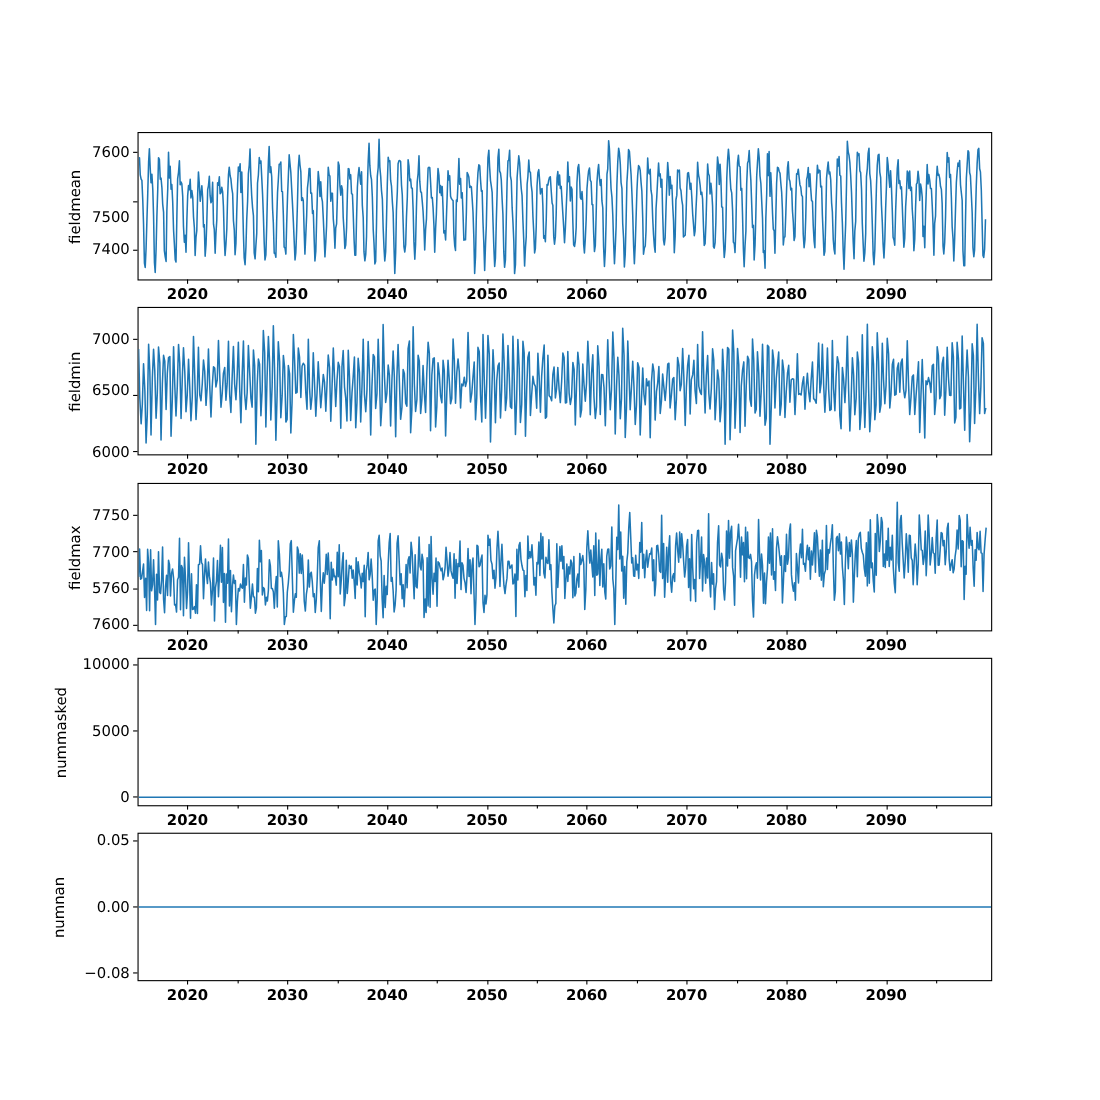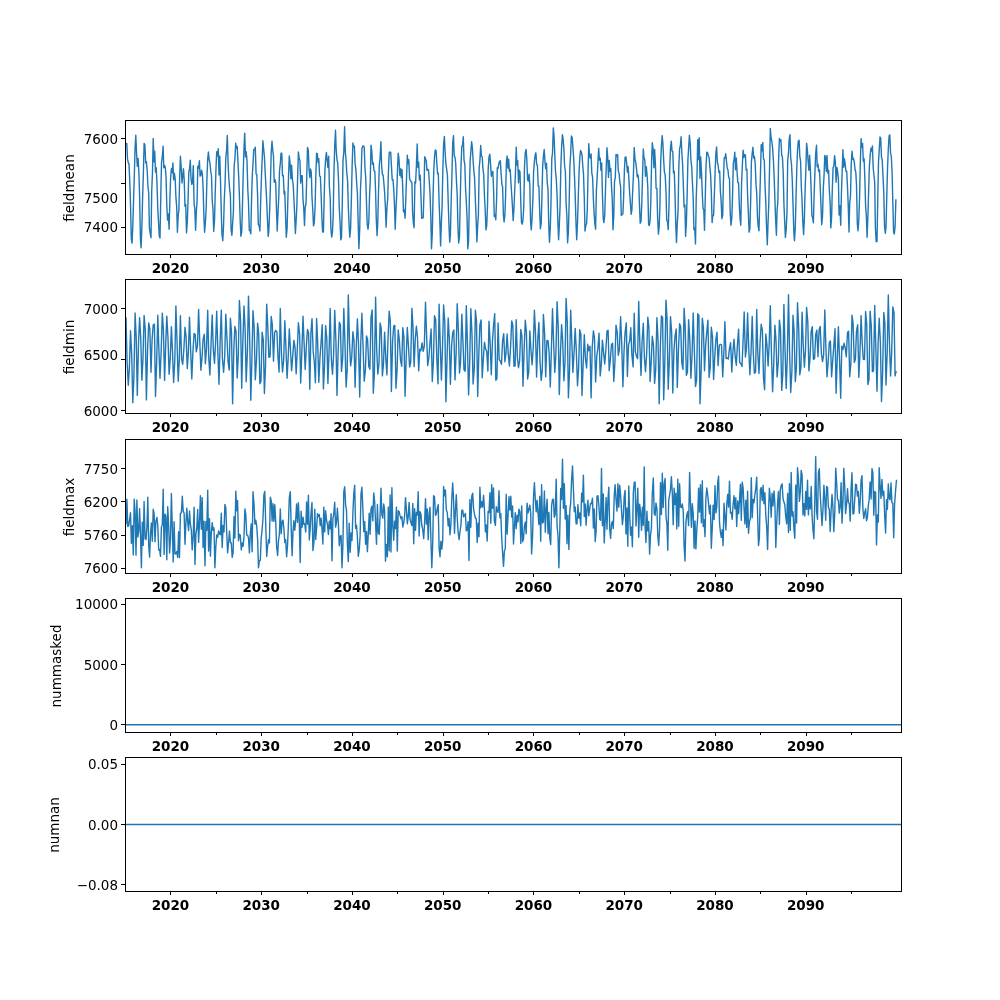--- a/index.html
+++ b/index.html
@@ -100,21 +100,21 @@
   <div class="axes" style="top:439px;">
     <span class="ylabel" style="left:-57px;">fieldmax</span>
     <svg class="plot-svg" width="775" height="133" viewBox="0 0 775 133">
         <polyline points="0.0,84.6 0.9,59.2 1.8,86.6 2.7,85.8 3.6,79.6 4.5,72.8 5.4,103.2 6.4,85.8 7.3,114.9 8.2,59.3 9.1,71.6 10.0,115.3 10.9,59.9 11.8,97.1 12.7,91.5 13.6,68.8 14.5,94.8 15.4,127.7 16.3,82.1 17.2,105.4 18.1,61.5 19.1,98.7 20.0,99.6 20.9,87.7 21.8,57.2 22.7,104.7 23.6,117.1 24.5,93.2 25.4,83.0 26.3,101.3 27.2,69.3 28.1,73.4 29.0,101.8 29.9,81.3 30.9,77.3 31.8,85.8 32.7,110.0 33.6,109.5 34.5,116.4 35.4,87.0 36.3,84.8 37.2,49.3 38.1,114.4 39.0,74.1 39.9,76.5 40.8,119.8 41.7,66.7 42.7,87.2 43.6,113.1 44.5,98.2 45.4,53.4 46.3,87.0 47.2,122.0 48.1,81.7 49.0,114.0 49.9,113.7 50.8,111.5 51.7,117.4 52.6,91.7 53.5,117.6 54.4,73.4 55.4,72.9 56.3,56.2 57.2,71.4 58.1,73.0 59.0,104.2 59.9,83.3 60.8,68.1 61.7,82.0 62.6,90.5 63.5,71.0 64.4,84.0 65.3,89.8 66.2,109.9 67.2,95.7 68.1,67.2 69.0,124.5 69.9,94.3 70.8,88.2 71.7,69.5 72.6,102.4 73.5,82.7 74.4,55.6 75.3,89.2 76.2,57.8 77.1,107.6 78.0,81.3 79.0,125.7 79.9,81.8 80.8,90.2 81.7,50.1 82.6,111.0 83.5,78.6 84.4,116.1 85.3,92.7 86.2,82.8 87.1,90.4 88.0,87.8 88.9,127.7 89.8,107.2 90.7,95.0 91.7,97.3 92.6,91.0 93.5,93.7 94.4,94.7 95.3,73.2 96.2,107.5 97.1,85.4 98.0,91.9 98.9,64.5 99.8,67.7 100.7,92.3 101.6,112.9 102.5,103.5 103.5,91.0 104.4,102.5 105.3,102.9 106.2,117.4 107.1,112.6 108.0,76.8 108.9,98.0 109.8,51.1 110.7,70.7 111.6,60.5 112.5,100.8 113.4,94.2 114.3,95.2 115.3,110.0 116.2,102.9 117.1,106.3 118.0,96.6 118.9,68.9 119.8,74.5 120.7,95.0 121.6,95.1 122.5,97.9 123.4,112.9 124.3,93.6 125.2,84.0 126.1,111.8 127.0,51.7 128.0,63.7 128.9,84.1 129.8,80.2 130.7,85.8 131.6,98.9 132.5,127.7 133.4,120.9 134.3,120.4 135.2,98.2 136.1,90.1 137.0,78.2 137.9,54.6 138.8,51.5 139.8,86.6 140.7,116.5 141.6,106.3 142.5,99.8 143.4,102.9 144.3,57.2 145.2,60.5 146.1,81.0 147.0,63.5 147.9,81.4 148.8,64.6 149.7,81.4 150.6,106.6 151.6,115.5 152.5,100.4 153.4,94.2 154.3,69.0 155.2,93.7 156.1,81.8 157.0,80.2 157.9,88.8 158.8,102.5 159.7,99.7 160.6,116.8 161.5,105.7 162.4,85.2 163.3,57.8 164.3,51.7 165.2,88.1 166.1,115.8 167.0,91.4 167.9,80.8 168.8,90.2 169.7,80.3 170.6,63.9 171.5,82.2 172.4,62.8 173.3,81.4 174.2,122.5 175.1,71.2 176.1,87.3 177.0,77.2 177.9,84.4 178.8,83.9 179.7,92.0 180.6,62.0 181.5,84.3 182.4,55.3 183.3,100.0 184.2,88.2 185.1,72.2 186.0,62.5 186.9,110.6 187.9,102.5 188.8,69.3 189.7,99.5 190.6,88.1 191.5,73.8 192.4,76.6 193.3,74.5 194.2,85.6 195.1,78.2 196.0,88.8 196.9,104.1 197.8,67.1 198.7,91.9 199.6,70.7 200.6,80.4 201.5,84.7 202.4,94.5 203.3,81.1 204.2,88.7 205.1,73.8 206.0,120.7 206.9,78.9 207.8,73.3 208.7,62.2 209.6,87.1 210.5,82.4 211.4,68.2 212.4,84.0 213.3,105.7 214.2,96.5 215.1,95.5 216.0,127.7 216.9,104.9 217.8,51.8 218.7,46.7 219.6,65.1 220.5,70.0 221.4,104.3 222.3,121.6 223.2,83.3 224.2,112.2 225.1,92.9 226.0,100.5 226.9,72.4 227.8,53.5 228.7,45.1 229.6,88.4 230.5,85.1 231.4,97.0 232.3,116.3 233.2,110.1 234.1,96.3 235.0,54.0 235.9,47.1 236.9,70.0 237.8,91.6 238.7,81.5 239.6,104.2 240.5,91.5 241.4,111.6 242.3,93.8 243.2,73.3 244.1,94.3 245.0,69.2 245.9,66.2 246.8,80.9 247.7,52.9 248.7,62.1 249.6,84.0 250.5,104.2 251.4,64.4 252.3,93.2 253.2,94.4 254.1,75.1 255.0,48.2 255.9,74.9 256.8,78.1 257.7,63.9 258.6,69.6 259.5,121.3 260.5,104.5 261.4,116.7 262.3,67.0 263.2,110.8 264.1,55.0 265.0,112.1 265.9,47.7 266.8,85.8 267.7,100.2 268.6,81.2 269.5,88.6 270.4,67.3 271.3,111.1 272.2,70.8 273.2,71.8 274.1,75.9 275.0,78.9 275.9,76.4 276.8,87.0 277.7,83.2 278.6,76.3 279.5,57.6 280.4,69.2 281.3,83.8 282.2,76.9 283.1,62.4 284.0,79.0 285.0,83.1 285.9,85.6 286.8,63.5 287.7,103.8 288.6,68.6 289.5,90.4 290.4,72.4 291.3,75.0 292.2,51.8 293.1,96.0 294.0,71.6 294.9,73.9 295.8,85.5 296.8,89.9 297.7,98.6 298.6,82.9 299.5,58.7 300.4,84.1 301.3,68.9 302.2,99.8 303.1,74.4 304.0,67.2 304.9,99.0 305.8,127.7 306.7,103.6 307.6,55.7 308.5,56.7 309.5,75.3 310.4,73.9 311.3,68.3 312.2,64.6 313.1,107.8 314.0,116.7 314.9,101.1 315.8,109.1 316.7,100.5 317.6,46.5 318.5,55.7 319.4,50.0 320.3,69.4 321.3,72.9 322.2,86.0 323.1,78.5 324.0,94.8 324.9,84.8 325.8,58.6 326.7,42.9 327.6,60.8 328.5,93.2 329.4,70.8 330.3,54.7 331.2,76.8 332.1,92.0 333.1,99.6 334.0,91.5 334.9,85.6 335.8,70.2 336.7,70.2 337.6,76.8 338.5,75.1 339.4,73.6 340.3,90.8 341.2,89.8 342.1,81.8 343.0,120.5 343.9,59.4 344.8,87.2 345.8,56.0 346.7,53.2 347.6,68.5 348.5,74.1 349.4,78.2 350.3,78.8 351.2,102.5 352.1,83.2 353.0,96.7 353.9,47.2 354.8,67.7 355.7,61.6 356.6,67.0 357.6,55.2 358.5,70.7 359.4,91.9 360.3,85.0 361.2,101.1 362.1,71.4 363.0,72.6 363.9,52.8 364.8,83.2 365.7,44.8 366.6,68.2 367.5,48.0 368.4,81.0 369.4,85.4 370.3,66.6 371.2,71.4 372.1,72.3 373.0,50.8 373.9,77.7 374.8,73.5 375.7,97.8 376.6,112.9 377.5,126.4 378.4,111.0 379.3,108.6 380.2,54.3 381.1,94.1 382.1,74.1 383.0,56.8 383.9,70.1 384.8,56.2 385.7,77.0 386.6,65.9 387.5,104.0 388.4,87.2 389.3,72.8 390.2,88.7 391.1,75.3 392.0,81.8 392.9,69.1 393.9,72.0 394.8,103.4 395.7,66.0 396.6,101.8 397.5,99.1 398.4,86.2 399.3,81.9 400.2,93.8 401.1,63.2 402.0,73.1 402.9,69.5 403.8,65.1 404.7,73.0 405.6,114.0 406.6,95.4 407.5,57.6 408.4,42.6 409.3,59.2 410.2,71.9 411.1,60.1 412.0,72.6 412.9,84.6 413.8,56.2 414.7,101.3 415.6,44.6 416.5,83.0 417.4,81.8 418.4,50.9 419.3,92.2 420.2,68.9 421.1,59.3 422.0,93.7 422.9,72.5 423.8,98.1 424.7,104.6 425.6,65.8 426.5,59.4 427.4,59.2 428.3,77.2 429.2,74.6 430.2,39.1 431.1,86.2 432.0,95.3 432.9,127.7 433.8,90.5 434.7,48.4 435.6,59.5 436.5,19.2 437.4,68.2 438.3,43.7 439.2,79.0 440.1,65.8 441.0,103.8 441.9,75.1 442.9,109.4 443.8,70.9 444.7,62.6 445.6,39.9 446.5,25.9 447.4,48.4 448.3,71.7 449.2,67.0 450.1,83.7 451.0,83.9 451.9,64.7 452.8,78.1 453.7,73.0 454.7,85.8 455.6,53.3 456.5,62.0 457.4,35.1 458.3,76.5 459.2,63.9 460.1,85.3 461.0,69.4 461.9,60.2 462.8,75.7 463.7,68.8 464.6,63.4 465.5,63.7 466.5,58.2 467.4,88.0 468.3,68.9 469.2,101.6 470.1,90.9 471.0,56.3 471.9,55.7 472.8,64.5 473.7,79.2 474.6,80.3 475.5,28.5 476.4,85.8 477.3,54.0 478.2,102.9 479.2,80.7 480.1,57.5 481.0,89.2 481.9,60.3 482.8,47.1 483.7,88.7 484.6,98.4 485.5,84.0 486.4,81.5 487.3,88.6 488.2,56.0 489.1,44.6 490.0,59.2 491.0,71.1 491.9,43.6 492.8,67.1 493.7,45.3 494.6,55.0 495.5,70.4 496.4,84.6 497.3,76.5 498.2,56.7 499.1,50.4 500.0,94.0 500.9,67.9 501.8,106.2 502.8,46.0 503.7,75.6 504.6,95.2 505.5,86.9 506.4,106.8 507.3,53.4 508.2,42.5 509.1,42.1 510.0,85.9 510.9,68.4 511.8,48.2 512.7,97.2 513.6,64.2 514.5,70.9 515.5,90.3 516.4,67.3 517.3,85.4 518.2,27.0 519.1,87.2 520.0,102.6 520.9,71.3 521.8,91.0 522.7,81.5 523.6,114.1 524.5,95.1 525.4,88.7 526.3,53.5 527.3,38.0 528.2,73.5 529.1,75.5 530.0,63.0 530.9,68.5 531.8,95.8 532.7,105.5 533.6,88.8 534.5,42.7 535.4,74.6 536.3,33.1 537.2,67.5 538.1,44.2 539.1,38.5 540.0,75.8 540.9,83.8 541.8,110.2 542.7,60.7 543.6,55.0 544.5,49.4 545.4,36.7 546.3,53.2 547.2,84.8 548.1,48.2 549.0,64.4 549.9,53.2 550.8,88.9 551.8,39.3 552.7,86.2 553.6,43.6 554.5,67.0 555.4,67.6 556.3,64.0 557.2,70.5 558.1,105.4 559.0,121.0 559.9,82.9 560.8,75.0 561.7,71.6 562.6,85.6 563.6,32.4 564.5,63.4 565.4,87.3 566.3,63.7 567.2,73.9 568.1,108.3 569.0,81.0 569.9,108.9 570.8,89.5 571.7,77.2 572.6,48.3 573.5,72.1 574.4,44.6 575.4,82.7 576.3,40.7 577.2,86.5 578.1,79.8 579.0,96.7 579.9,58.4 580.8,48.0 581.7,54.8 582.6,63.9 583.5,73.8 584.4,65.2 585.3,108.2 586.2,89.0 587.1,65.2 588.1,79.5 589.0,45.8 589.9,72.9 590.8,67.0 591.7,42.6 592.6,36.3 593.5,82.4 594.4,91.9 595.3,97.4 596.2,89.8 597.1,105.6 598.0,63.3 598.9,75.3 599.9,89.9 600.8,63.9 601.7,54.5 602.6,67.1 603.5,41.1 604.4,73.0 605.3,72.2 606.2,79.3 607.1,64.7 608.0,55.8 608.9,68.8 609.8,57.8 610.7,86.5 611.7,60.9 612.6,73.7 613.5,60.5 614.4,44.3 615.3,80.2 616.2,42.1 617.1,47.8 618.0,67.3 618.9,83.9 619.8,60.1 620.7,87.4 621.6,51.1 622.5,93.3 623.4,82.0 624.4,78.3 625.3,37.7 626.2,77.8 627.1,59.5 628.0,62.7 628.9,54.3 629.8,48.3 630.7,37.1 631.6,75.6 632.5,105.6 633.4,97.7 634.3,49.5 635.2,47.6 636.2,60.6 637.1,45.2 638.0,63.7 638.9,52.8 639.8,75.4 640.7,86.8 641.6,109.5 642.5,73.0 643.4,48.3 644.3,57.9 645.2,77.1 646.1,53.1 647.0,65.9 648.0,51.0 648.9,63.9 649.8,107.4 650.7,83.1 651.6,62.7 652.5,51.4 653.4,84.4 654.3,49.6 655.2,45.4 656.1,43.9 657.0,58.5 657.9,62.1 658.8,64.5 659.7,76.4 660.7,83.8 661.6,53.5 662.5,92.6 663.4,43.7 664.3,90.3 665.2,32.5 666.1,76.1 667.0,71.8 667.9,88.4 668.8,98.2 669.7,45.1 670.6,83.0 671.5,27.8 672.5,39.4 673.4,61.4 674.3,51.5 675.2,30.4 676.1,34.8 677.0,75.0 677.9,63.6 678.8,75.9 679.7,51.5 680.6,69.4 681.5,40.2 682.4,74.9 683.3,57.5 684.3,69.0 685.2,46.5 686.1,76.3 687.0,90.3 687.9,98.8 688.8,60.6 689.7,16.6 690.6,71.5 691.5,79.2 692.4,33.1 693.3,28.6 694.2,53.9 695.1,69.5 696.0,85.5 697.0,68.8 697.9,45.3 698.8,59.0 699.7,80.3 700.6,46.5 701.5,47.0 702.4,67.2 703.3,69.4 704.2,91.5 705.1,70.2 706.0,54.5 706.9,66.4 707.8,91.6 708.8,71.9 709.7,28.1 710.6,41.9 711.5,59.9 712.4,60.3 713.3,73.1 714.2,66.4 715.1,42.8 716.0,83.3 716.9,63.2 717.8,28.2 718.7,46.1 719.6,73.6 720.6,64.0 721.5,48.7 722.4,62.5 723.3,63.4 724.2,81.1 725.1,48.4 726.0,32.8 726.9,73.9 727.8,73.6 728.7,59.8 729.6,44.2 730.5,44.9 731.4,56.1 732.3,51.4 733.3,73.3 734.2,61.5 735.1,40.3 736.0,35.6 736.9,68.8 737.8,78.5 738.7,72.9 739.6,68.8 740.5,80.7 741.4,77.4 742.3,65.7 743.2,59.3 744.1,41.9 745.1,59.0 746.0,28.6 746.9,32.9 747.8,75.2 748.7,51.5 749.6,52.3 750.5,104.9 751.4,74.9 752.3,82.1 753.2,27.7 754.1,46.1 755.0,58.4 755.9,39.4 756.9,55.7 757.8,51.3 758.7,76.5 759.6,93.0 760.5,59.7 761.4,69.2 762.3,44.0 763.2,58.1 764.1,59.8 765.0,43.0 765.9,62.6 766.8,63.1 767.7,97.8 768.6,64.0 769.6,50.4 770.5,39.7" fill="none" stroke="#1f77b4" stroke-width="1.4" stroke-linejoin="round"></polyline>
       </svg>
   <div class="ytick-mark" style="top: 127.845px;"></div>
       <span class="ytick-label" style="top: 128.345px;">7600</span>
       <div class="ytick-mark" style="top: 94.595px;"></div>
       <span class="ytick-label" style="top: 95.095px;">5760</span>
       <div class="ytick-mark" style="top: 61.345px;"></div>
-      <span class="ytick-label" style="top: 61.845px;">6200</span>
+      <span class="ytick-label" style="top: 61.845px;">7700</span>
       <div class="ytick-mark" style="top: 28.095px;"></div>
       <span class="ytick-label" style="top: 28.595px;">7750</span>
       <div class="xtick-mark" style="left: 44.4672px; height: 4px;"></div>
       <span class="xtick-label" style="left: 14.4672px;">2020</span>
       <div class="xtick-mark" style="left: 135.217px; height: 4px;"></div>
       <span class="xtick-label" style="left: 105.217px;">2030</span>
       <div class="xtick-mark" style="left: 225.966px; height: 4px;"></div>
       <span class="xtick-label" style="left: 195.966px;">2040</span>
       <div class="xtick-mark" style="left: 316.715px; height: 4px;"></div>
       <span class="xtick-label" style="left: 286.715px;">2050</span>

